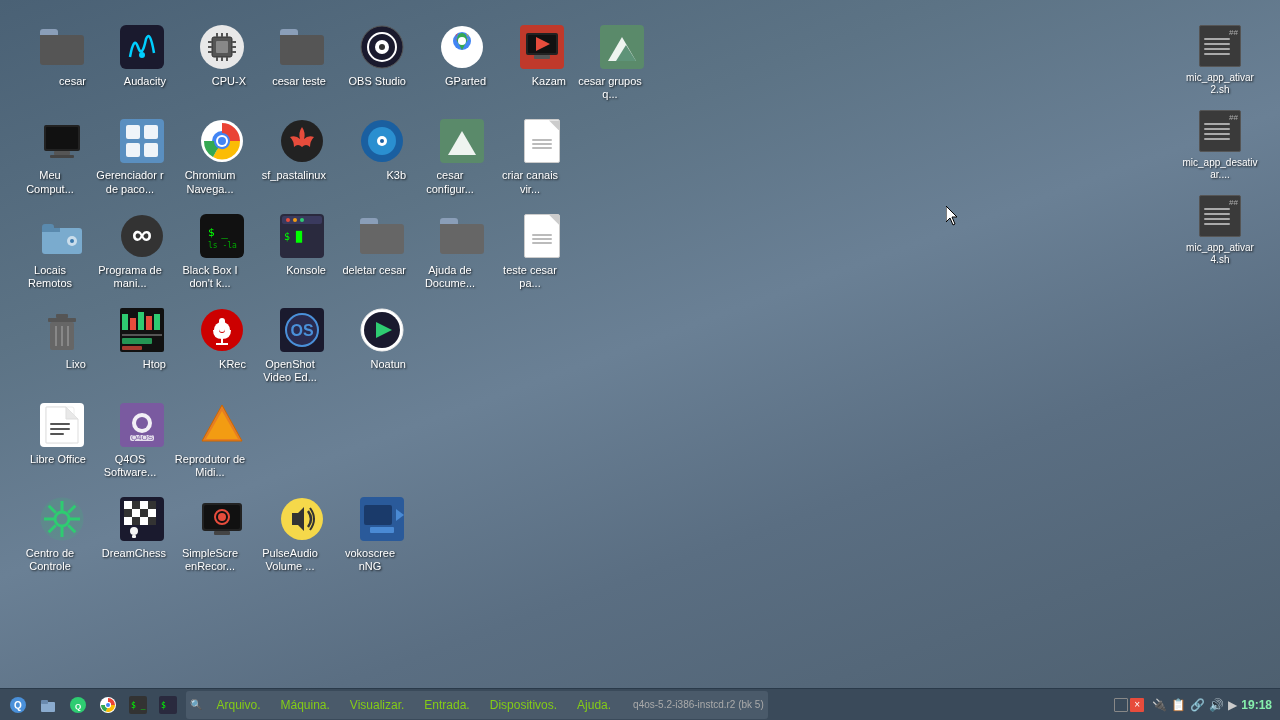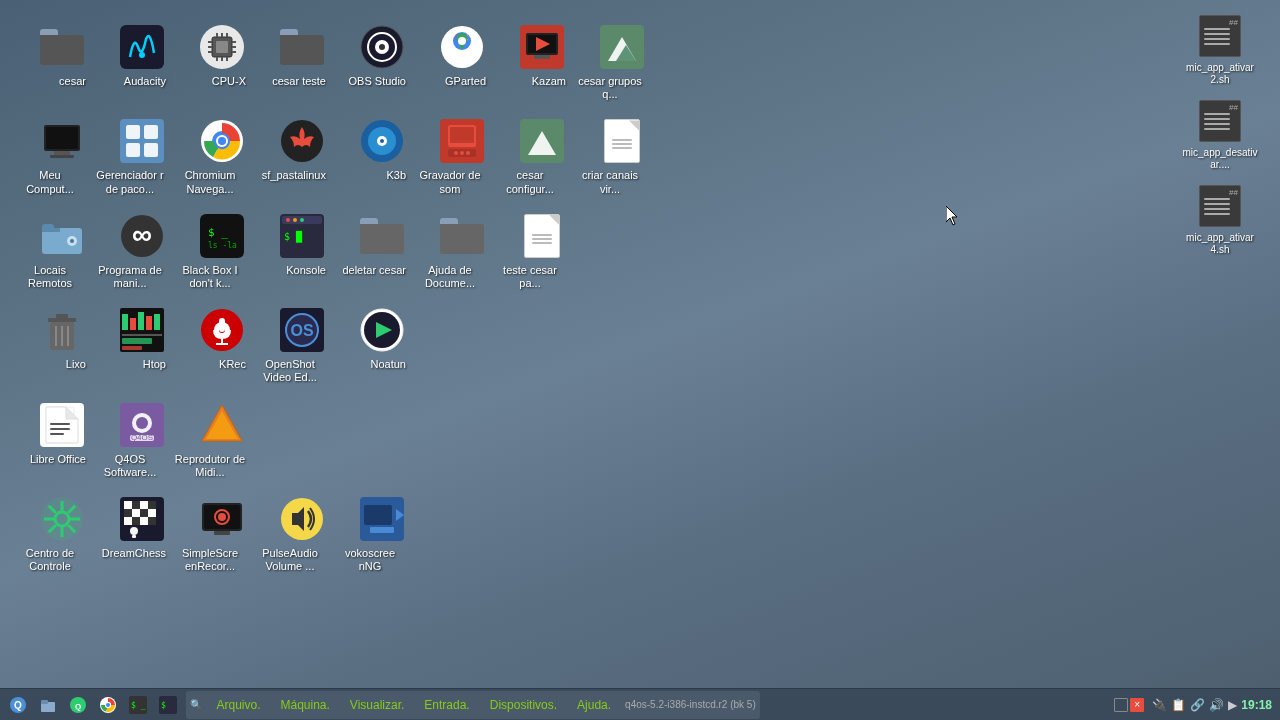--- a/index.html
+++ b/index.html
@@ -62,21 +62,21 @@
       text-align: center;
       text-shadow: 1px 1px 2px rgba(0,0,0,0.8);
       line-height: 1.2;
       word-break: break-word;
       max-width: 76px;
     }
     
     .right-icons {
       position: absolute;
       right: 0;
-      top: 0;
+      top: 10px;
       width: 120px;
       padding: 10px 5px;
       display: flex;
       flex-direction: column;
       gap: 5px;
     }
     
     .taskbar {
       position: absolute;
       bottom: 0;
@@ -425,35 +425,20 @@
           <svg width="44" height="44" viewBox="0 0 44 44">
             <circle cx="22" cy="22" r="21" fill="#1a5fa0"></circle>
             <circle cx="22" cy="22" r="14" fill="#2a8fd0"></circle>
             <circle cx="22" cy="22" r="5" fill="white"></circle>
             <circle cx="22" cy="22" r="2" fill="#1a5fa0"></circle>
           </svg>
         </div>
         <span class="icon-label">K3b</span>
       </div>
 
-      <div class="desktop-icon">
-        <div class="icon-img">
-          <svg width="44" height="44" viewBox="0 0 44 44">
-            <rect width="44" height="44" rx="4" fill="#c0392b"></rect>
-            <rect x="8" y="6" width="28" height="22" rx="2" fill="#e74c3c"></rect>
-            <rect x="10" y="8" width="24" height="16" rx="1" fill="#c0392b"></rect>
-
-            <rect x="8" y="30" width="28" height="8" rx="2" fill="#a93226"></rect>
-            <circle cx="16" cy="34" r="2" fill="#e74c3c"></circle>
-            <circle cx="22" cy="34" r="2" fill="#e74c3c"></circle>
-            <circle cx="28" cy="34" r="2" fill="#e74c3c"></circle>
-          </svg>
-        </div>
-        <span class="icon-label">Gravador de som</span>
-      </div>
 
       <div class="desktop-icon">
         <div class="icon-img">
           <svg width="44" height="44" viewBox="0 0 44 44">
             <rect width="44" height="44" rx="4" fill="#5a8a6a"></rect>
             <polygon points="8,36 22,12 36,36" fill="white" opacity="0.9"></polygon>
           </svg>
         </div>
         <span class="icon-label">cesar configur...</span>
       </div>
@@ -848,21 +833,21 @@
   <div class="taskbar-middle">
 
     <div style="display:flex;align-items:center;background:#4a5a6a;border-radius:3px;padding:2px 4px;gap:8px;">
       <span style="font-size:10px;color:#ccc;">🔍</span>
       <span class="taskbar-item">Arquivo.</span>
       <span class="taskbar-item">Máquina.</span>
       <span class="taskbar-item">Visualizar.</span>
       <span class="taskbar-item">Entrada.</span>
       <span class="taskbar-item">Dispositivos.</span>
       <span class="taskbar-item">Ajuda.</span>
-      <span style="font-size:10px;color:#aaa;margin-left:0;">q4os-5.2-i386-instcd.r2 (bk 5)</span>
+      <span style="font-size:10px;color:#aaa;margin-left:8px;">q4os-5.2-i386-instcd.r2 (bk 5)</span>
     </div>
   </div>
 
   <div class="taskbar-right">
 
     <div style="display:flex;gap:2px;margin-right:4px;">
       <div style="width:14px;height:14px;border:1px solid #888;border-radius:1px;cursor:pointer;"></div>
       <div style="width:14px;height:14px;background:#e74c3c;border-radius:1px;cursor:pointer;display:flex;align-items:center;justify-content:center;">
         <span style="font-size:10px;color:white;line-height:1;">×</span>
       </div>

